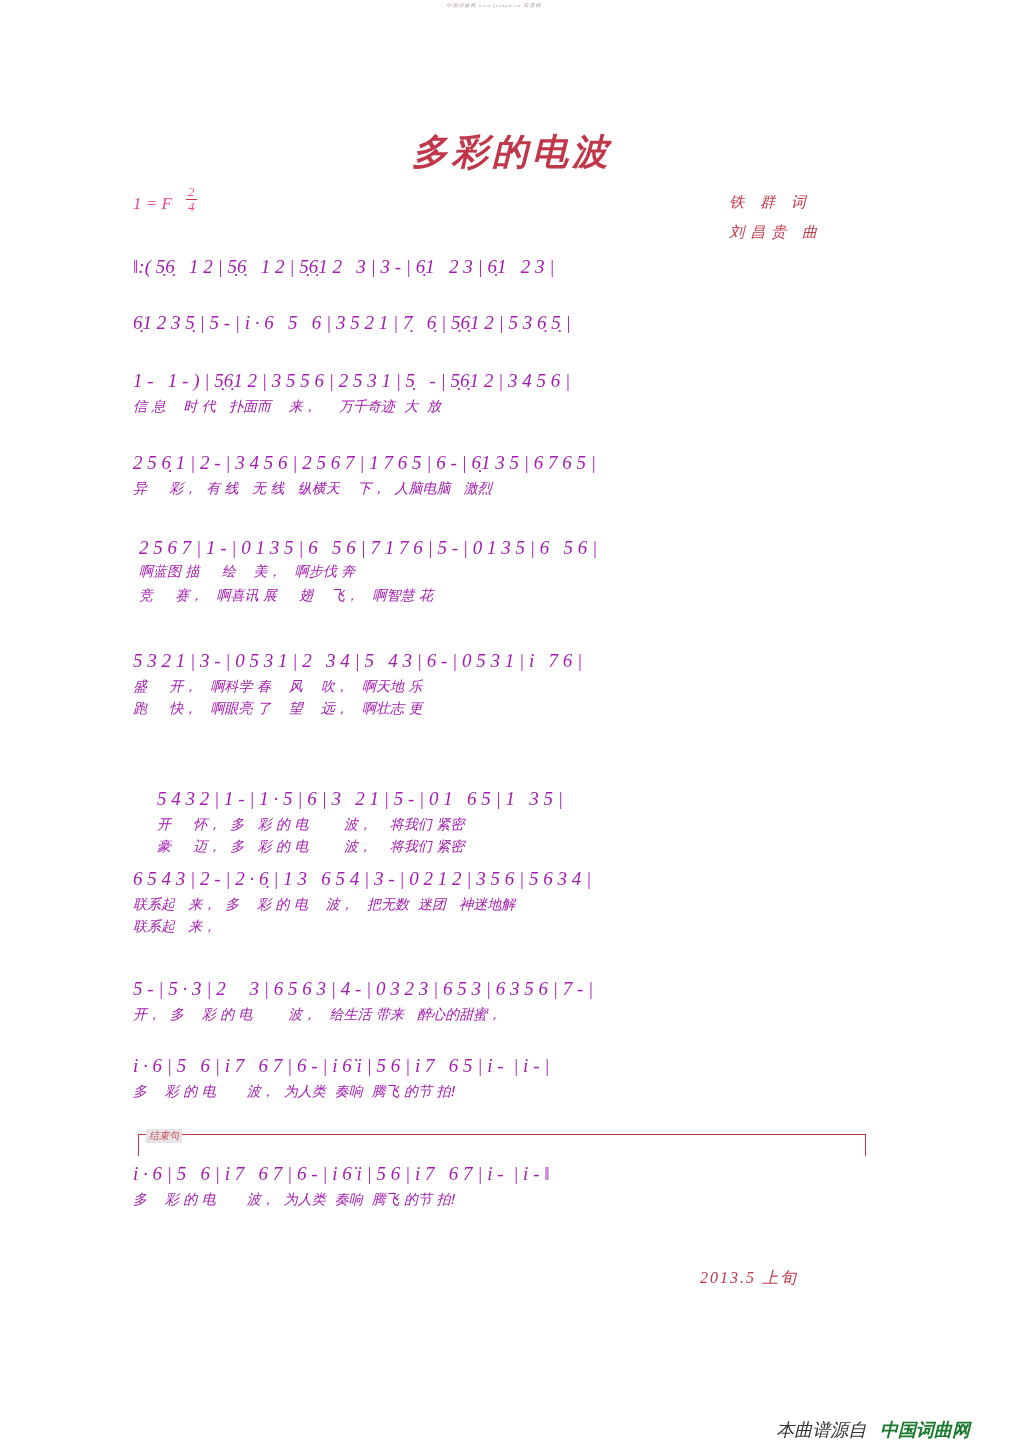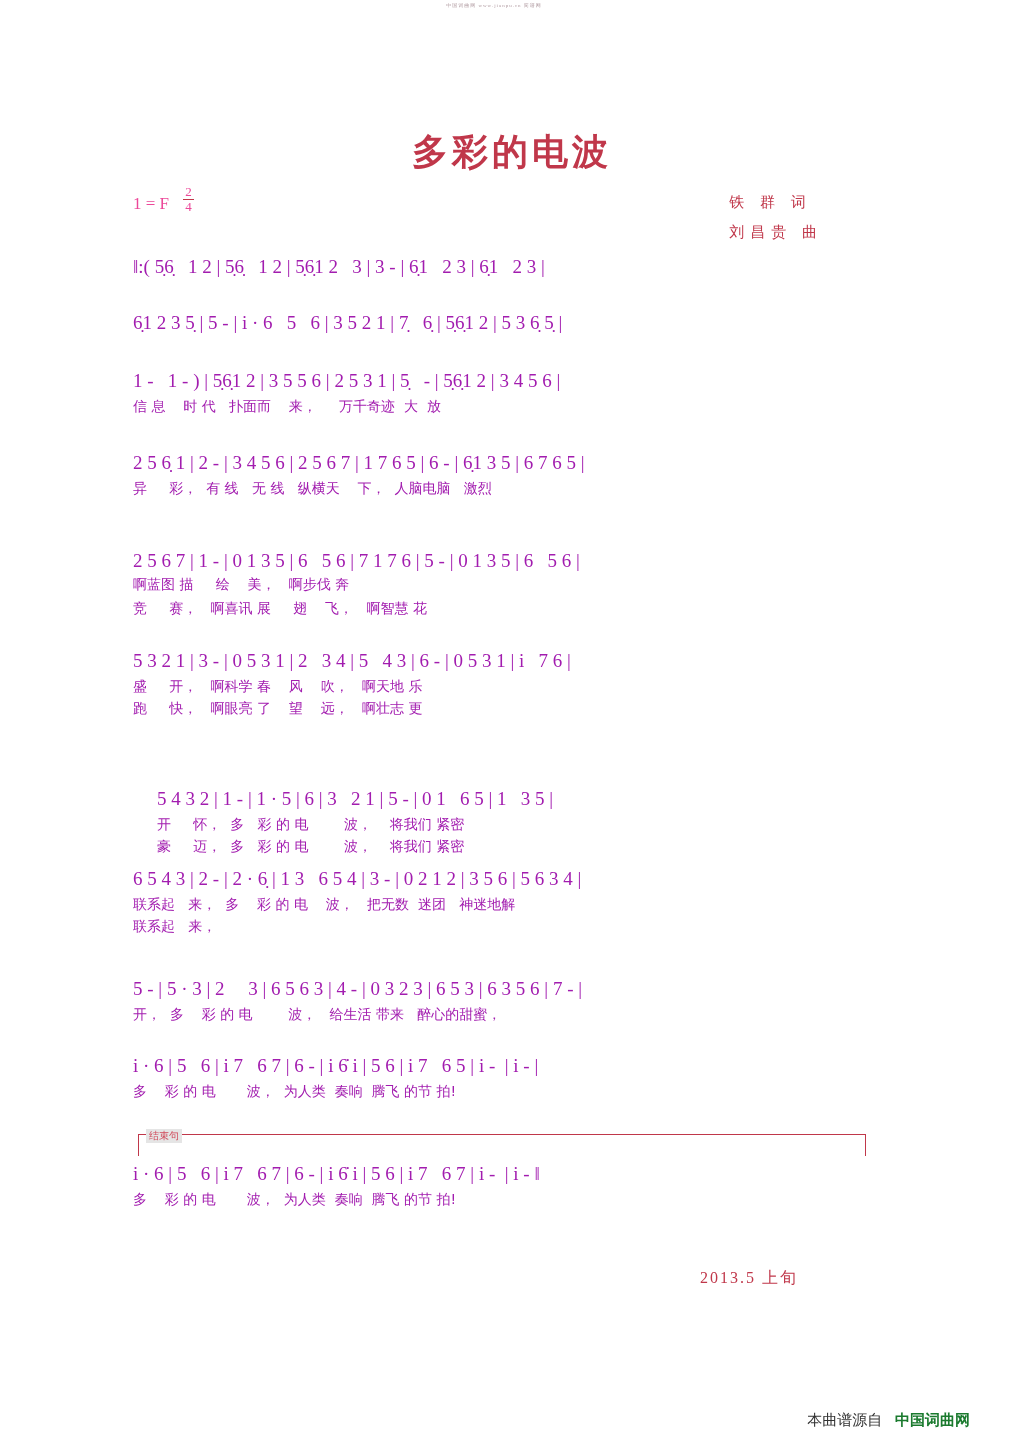--- a/index.html
+++ b/index.html
@@ -8,20 +8,21 @@
     background:#ffffff;
     font-family:"Liberation Serif", serif;
     color:#d04a5a;
     position:relative;
     overflow:hidden;
   }
   .page {
     position:relative;
     width:988px; height:1448px;
     box-sizing:border-box;
+    font-style:italic;
   }
   .topmark {
     position:absolute; top:2px; left:50%; transform:translateX(-50%);
     font-size:5px; color:#b09aa0; letter-spacing:1px;
     white-space:nowrap;
   }
   .title {
     position:absolute; top:128px; left:0; width:1024px;
     text-align:center;
     font-family:"DejaVu Serif", serif;
@@ -81,23 +82,23 @@
     font-family:"DejaVu Sans", sans-serif;
     font-size:10px;
     background:#e5e5e5;
     padding:0 3px;
   }
   .datestamp {
     position:absolute; top:1268px; right:190px;
     font-size:16px; color:#c0374a; letter-spacing:2px;
   }
   .footer {
-    position:absolute; bottom:18px; right:18px;
+    position:absolute; bottom:6px; right:18px;
     font-family:"DejaVu Sans", sans-serif;
-    font-size:15px;
+    font-size:18px;
     color:#333333;
     white-space:nowrap;
   }
   .footer .brand {
     color:#1a7a2e; font-weight:bold; margin-left:8px;
   }
 </style>
 </head>
 <body>
 
@@ -131,21 +132,21 @@
   <div class="staff" style="top:370px;">
     <div class="notes">1 -   1 - ) | 5̣6̣1 2 | 3 5 5 6 | 2 5 3 1 | 5̣   - | 5̣6̣1 2 | 3 4 5 6 |</div>
     <div class="lyric">信 息    时 代   扑面而    来，     万千奇迹  大  放</div>
   </div>
 
   <div class="staff" style="top:452px;">
     <div class="notes">2 5 6̣ 1 | 2 - | 3 4 5 6 | 2 5 6 7 | 1 7 6 5 | 6 - | 6̣1 3 5 | 6 7 6 5 |</div>
     <div class="lyric">异     彩，  有 线   无 线   纵横天    下，  人脑电脑   激烈</div>
   </div>
 
-  <div class="staff" style="top:550px;">
+  <div class="staff" style="top:537px;margin-left:6px;">
     <div class="notes">2 5 6 7 | 1 - | 0 1 3 5 | 6   5 6 | 7 1 7 6 | 5 - | 0 1 3 5 | 6   5 6 |</div>
     <div class="lyric lyric2">啊蓝图 描     绘    美，   啊步伐 奔</div>
     <div class="lyric">竞     赛，   啊喜讯 展     翅    飞，   啊智慧 花</div>
   </div>
 
   <div class="staff" style="top:650px;">
     <div class="notes">5 3 2 1 | 3 - | 0 5 3 1 | 2   3 4 | 5   4 3 | 6 - | 0 5 3 1 | i   7 6 |</div>
     <div class="lyric">盛     开，   啊科学 春    风    吹，   啊天地 乐</div>
     <div class="lyric lyric2">跑     快，   啊眼亮 了    望    远，   啊壮志 更</div>
   </div>

